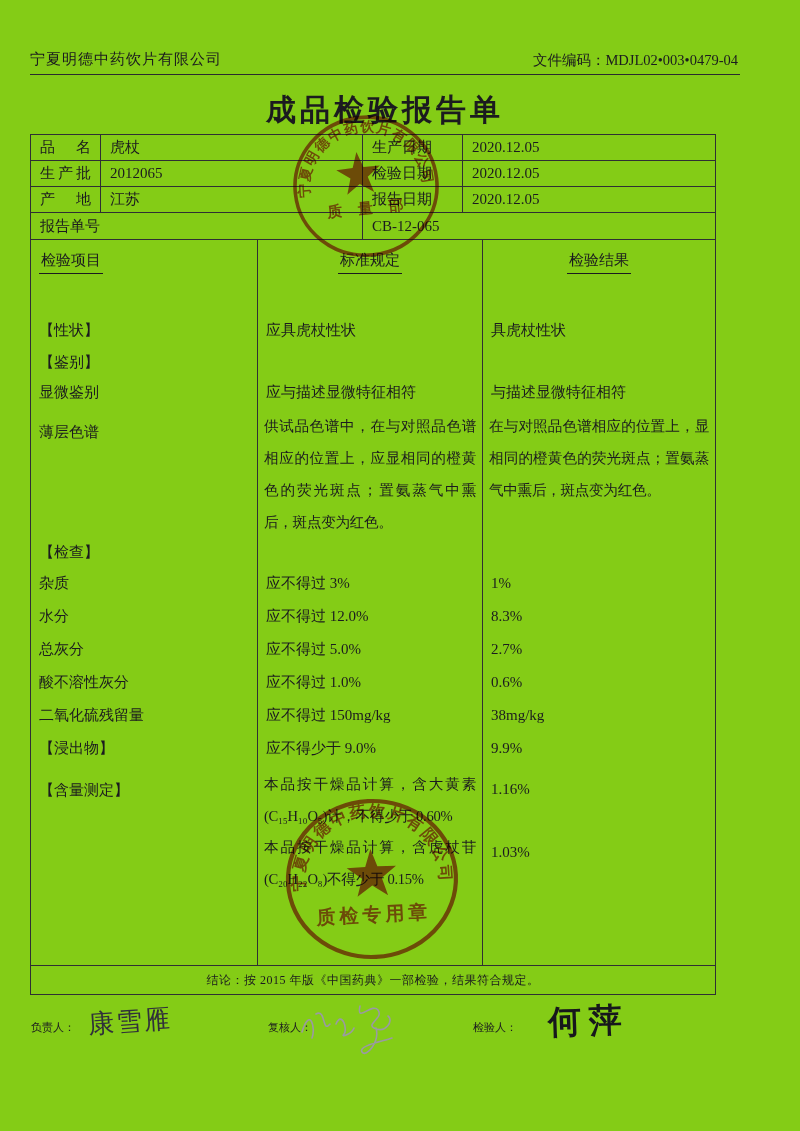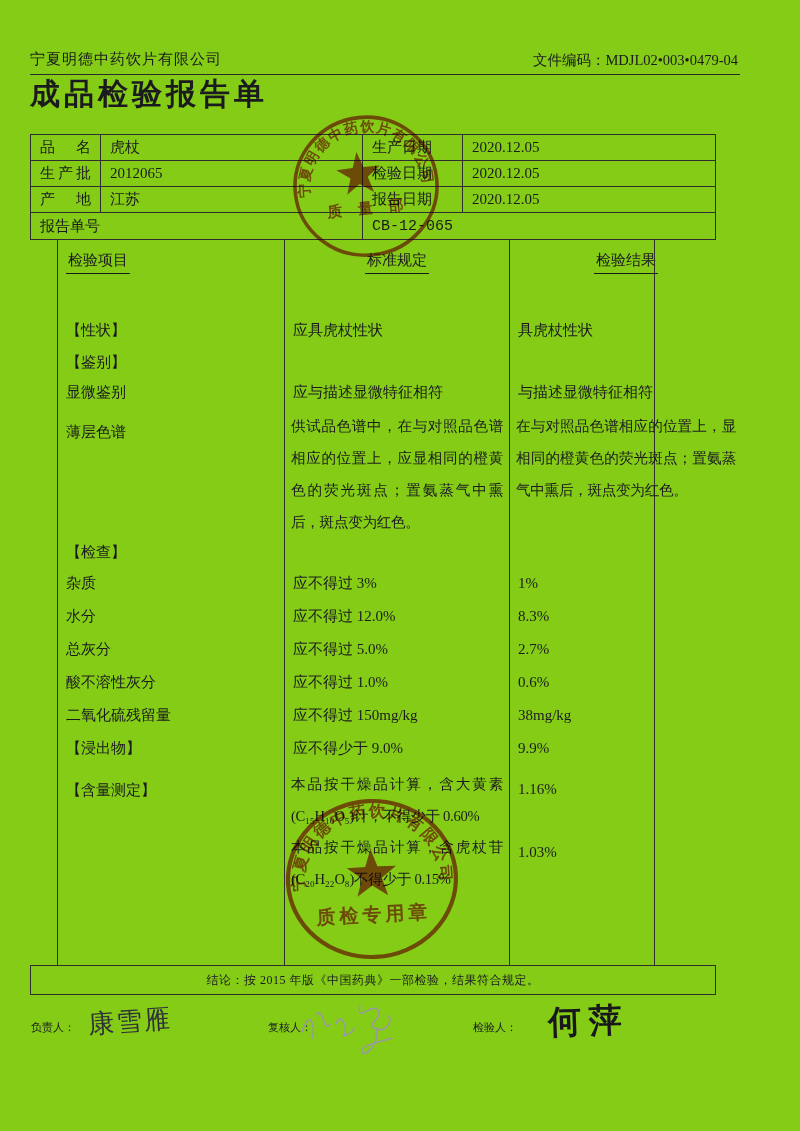--- a/index.html
+++ b/index.html
@@ -4,40 +4,40 @@
 <style>
   * { margin:0; padding:0; box-sizing:border-box; }
   html,body { background:#ffffff; }
   body { font-family:"Liberation Serif","DejaVu Serif",serif; color:#1b1b1f; }
   .page { position:relative; width:800px; height:1131px; background:#84cc16; overflow:hidden; }
 
   
   .company { position:absolute; left:30px; top:50px; font-size:15px; letter-spacing:1px; }
   .filecode { position:absolute; right:62px; top:51px; font-size:14.5px; }
   .header-rule { position:absolute; left:30px; top:74px; width:710px; height:0; border-top:1.6px solid #2a2a2e; }
-  .doc-title { position:absolute; left:30px; top:74px; width:710px; font-size:30px; font-weight:bold; letter-spacing:4px; }
+  .doc-title { position:absolute; left:30px; top:90px; width:710px; text-align:center; font-size:30px; font-weight:bold; letter-spacing:4px; }
 
   
   .info-table { position:absolute; left:30px; top:134px; width:686px; height:106px;
     border:1px solid #2f2f33; display:grid;
     grid-template-columns:70px 262px 100px 252px;
     grid-template-rows:26px 26px 26px auto; }
   .info-table > div { border-right:1px solid #2f2f33; border-bottom:1px solid #2f2f33;
     font-size:15px; display:flex; align-items:center; padding:0 9px; overflow:hidden; }
   .info-table > div.last-col { border-right:none; }
-  .info-table > div.last-row { border-bottom:none;font-family:Liberation Mono, monospace; }
+  .info-table > div.last-row { border-bottom:none; }
   .jlabel { display:block !important; line-height:25px; text-align:justify; text-align-last:justify; }
   .span2a { grid-column:1 / span 2; }
   .span2b { grid-column:3 / span 2; }
 
   
-  .main-table { position:absolute; left:30px; top:240px; width:598px; height:725px;
+  .main-table { position:absolute; left:30px; top:240px; width:686px; height:725px;
     border-left:1px solid #2f2f33; border-right:1px solid #2f2f33; display:grid;
     grid-template-columns:227px 225px 232px;
-    grid-template-rows:74px 33px 30px 30px 130px 30px 33px 33px 33px 33px 33px 33px 63px 63px auto;margin-left:27px; }
+    grid-template-rows:74px 33px 30px 30px 130px 30px 33px 33px 33px 33px 33px 33px 63px 63px auto; }
   .main-table > div { border-right:1px solid #2f2f33; font-size:15px; padding:0 8px;
     display:flex; align-items:center; overflow:hidden; }
   .main-table > div.last-col { border-right:none; }
   .main-table > div.head { align-items:flex-start; padding-top:11px; }
   .main-table > div.center { justify-content:center; }
   .main-table > div.multi { display:block; line-height:32px; padding:3px 6px 0 6px;
     text-align:justify; font-size:14.6px; letter-spacing:-0.3px; }
   .main-table > div.topline { align-items:flex-start; padding-top:16px; }
   .colhead-u { border-bottom:1px solid #1b1b1f; padding:0 2px 3px 2px; }
 

